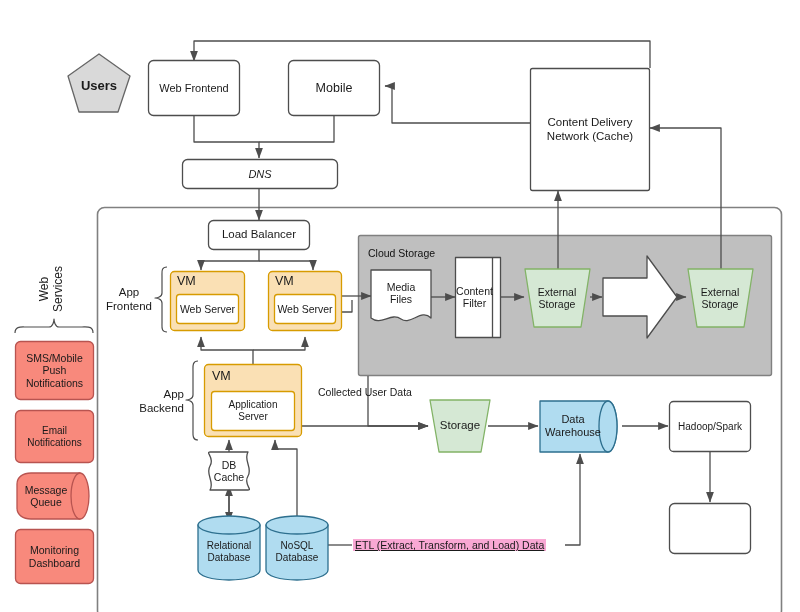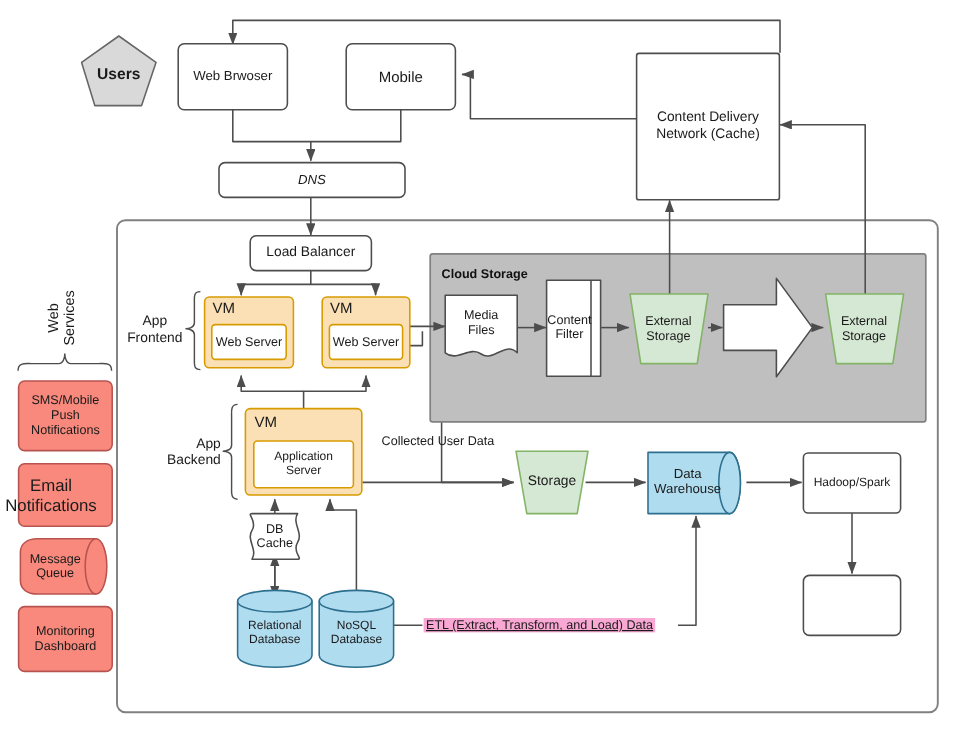--- a/index.html
+++ b/index.html
@@ -6,21 +6,21 @@
     margin: 0; padding: 0;
     background: #ffffff;
   }
   body {
     width: 800px; height: 612px;
     position: relative;
     overflow: hidden;
     font-family: "Liberation Sans", sans-serif;
     color: #1a1a1a;
   }
-  #diagram { position: absolute; inset: 0; }
+  #diagram { position: absolute; inset: 0; margin-top: 24px; }
   svg.layer { position: absolute; left: 0; top: 0; width: 800px; height: 612px; }
   .node-label {
     position: absolute;
     display: flex;
     align-items: center;
     justify-content: center;
     text-align: center;
     line-height: 1.18;
     pointer-events: none;
     white-space: pre-line;
@@ -32,21 +32,21 @@
     white-space: pre-line;
   }
   .vm-tag {
     position: absolute;
     font-size: 12.5px;
     text-align: left;
   }
   .cs-tag {
     position: absolute;
     font-size: 10.5px;
-    font-weight: bold;
+    font-weight: normal;
     text-align: right;
     color: #111;
   }
   .rot-label {
     position: absolute;
     font-size: 12px;
     transform: rotate(-90deg);
     transform-origin: center center;
     text-align: center;
     line-height: 1.15;
@@ -192,21 +192,21 @@
       <path d="M 15 309 C 15 302 21 303 26 303 L 49 303 C 53 303 54 297 54 295 C 54 297 55 303 59 303 L 82 303 C 88 303 93 302 93 309" stroke="#4d4d4d" stroke-width="1.2"></path>
 
       <path d="M 167 243 C 161 243 162 248 162 252 L 162 269 C 162 273 157 274 155 274 C 157 274 162 275 162 279 L 162 299 C 162 303 161 308 167 308" stroke="#4d4d4d" stroke-width="1.2"></path>
 
       <path d="M 198 337 C 192 337 193 343 193 347 L 193 371 C 193 375 188 376 186 376 C 188 376 193 377 193 381 L 193 406 C 193 410 192 416 198 416" stroke="#4d4d4d" stroke-width="1.2"></path>
     </g>
   </svg>
 
   <div class="node-label" style="left:68px;top:44px;width:62px;height:36px;font-size:13px;font-weight:bold;">Users</div>
 
-  <div class="node-label" style="left:149px;top:37px;width:90px;height:54px;font-size:11px;">Web Brwoser</div>
+  <div class="node-label" style="left:149px;top:37px;width:90px;height:54px;font-size:11px;">Web Frontend</div>
 
   <div class="node-label" style="left:289px;top:37px;width:90px;height:54px;font-size:12.5px;">Mobile</div>
 
   <div class="node-label" style="left:183px;top:136px;width:154px;height:28px;font-size:11px;font-style:italic;">DNS</div>
 
   <div class="node-label" style="left:531px;top:45px;width:118px;height:121px;font-size:11.5px;">Content Delivery
 Network (Cache)</div>
 
   <div class="node-label" style="left:209px;top:197px;width:100px;height:28px;font-size:11.5px;">Load Balancer</div>
 
@@ -248,21 +248,21 @@
 
   <div class="node-label" style="left:538px;top:383px;width:70px;height:38px;font-size:11px;">Data
 Warehouse</div>
 
   <div class="node-label" style="left:670px;top:378px;width:80px;height:49px;font-size:10px;">Hadoop/Spark</div>
 
 
   <div class="node-label" style="left:16px;top:318px;width:77px;height:57px;font-size:10.5px;">SMS/Mobile
 Push
 Notifications</div>
-  <div class="node-label" style="left:4px;top:387px;width:77px;height:51px;font-size:14px;">Email
+  <div class="node-label" style="left:16px;top:387px;width:77px;height:51px;font-size:10px;">Email
 Notifications</div>
   <div class="node-label" style="left:17px;top:450px;width:58px;height:44px;font-size:10.5px;">Message
 Queue</div>
   <div class="node-label" style="left:16px;top:506px;width:77px;height:53px;font-size:10.5px;">Monitoring
 Dashboard</div>
 
   <div class="rot-label" style="left:24px;top:248px;width:62px;height:34px;">Web
 Services</div>
   <div class="free-label" style="left:103px;top:262px;width:52px;font-size:11.5px;">App
 Frontend</div>

